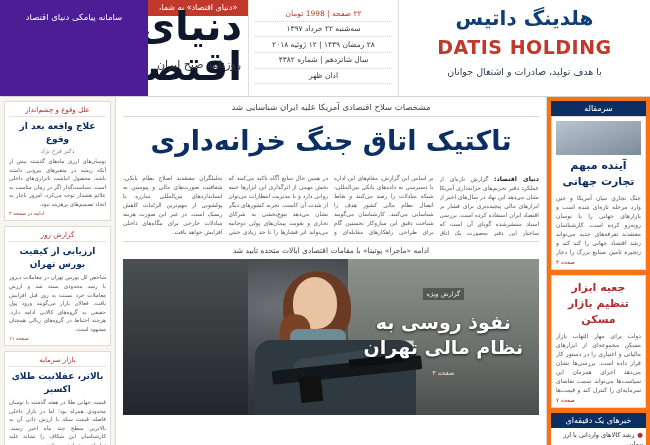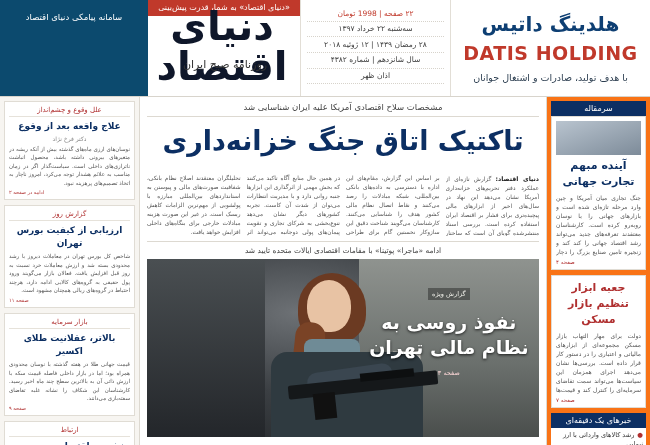--- a/index.html
+++ b/index.html
@@ -7,44 +7,44 @@
     width:650px;height:445px;overflow:hidden;
     background:#ffffff;
     font-family:"DejaVu Sans","Liberation Sans",sans-serif;
     direction:rtl;
     color:#1a1a1a;
   }
   .page{position:relative;width:650px;height:445px;background:#f3f1ec;}
 
   
   .banner{display:flex;height:96px;background:#ffffff;border-bottom:1px solid #d8d4cc;}
-  .ad-left{width:200px;background:#ffffff;border-left:1px solid #e2ded6;padding:8px 8px;box-sizing:border-box;}
+  .ad-left{width:252px;background:#ffffff;border-left:1px solid #e2ded6;padding:2px 8px;box-sizing:border-box;}
   .ad-left .ad-fa{color:#0e3f73;font-size:20px;font-weight:bold;text-align:center;line-height:1.2;margin-top:4px;}
   .ad-left .ad-en{color:#c0392b;font-size:19px;font-weight:bold;text-align:center;letter-spacing:.5px;margin-top:6px;}
   .ad-left .ad-sub{color:#2c3e50;font-size:9.5px;text-align:center;margin-top:8px;}
 
   .masthead-mid{width:150px;box-sizing:border-box;padding:6px 6px;border-left:1px solid #e2ded6;background:#fff;}
   .mh-line{font-size:7.5px;color:#3a3a3a;line-height:1.55;text-align:center;border-bottom:1px dotted #d7d3cb;padding:1.5px 0;}
   .mh-red{color:#c0392b;}
 
   .masthead-title{flex:1;position:relative;background:#ffffff;}
   .mt-logo{position:absolute;right:6px;top:6px;left:150px;text-align:center;
            font-size:40px;font-weight:bold;color:#0f172a;line-height:1;letter-spacing:-1px;
            font-family:"DejaVu Sans","Liberation Sans",sans-serif;}
   .mt-sub{position:absolute;right:0;left:150px;top:58px;text-align:center;font-size:11px;color:#333;}
-  .mt-blueblock{position:absolute;left:0;top:0;width:148px;height:96px;background:#0c4a6e;}
+  .mt-blueblock{position:absolute;left:0;top:0;width:148px;height:96px;background:#4c1d95;}
   .mt-blueblock .bb-txt{color:#fff;font-size:8.5px;text-align:center;padding:10px 6px;line-height:1.7;}
   .mt-strip{position:absolute;right:0;left:148px;top:0;height:16px;background:#c0392b;color:#fff;
             font-size:8px;text-align:center;line-height:16px;}
 
   
   .cols{display:flex;height:349px;}
   .col-right{width:104px;background:#f97316;border-left:1px solid #ddd9d1;box-sizing:border-box;padding:4px;}
   .col-center{flex:1;background:#ffffff;box-sizing:border-box;padding:5px 7px;}
-  .col-left{width:140px;background:#f7f5f1;border-right:1px solid #ddd9d1;box-sizing:border-box;padding:4px;}
+  .col-left{width:116px;background:#f7f5f1;border-right:1px solid #ddd9d1;box-sizing:border-box;padding:4px;}
 
   
   .rbox{background:#fff;border:1px solid #e0dcd4;margin-bottom:5px;padding:4px;}
   .rbox .rb-title{font-size:11px;font-weight:bold;color:#0c2f63;line-height:1.45;text-align:center;}
   .rbox .rb-title.red{color:#b03030;}
   .rbox .rb-body{font-size:6px;color:#555;line-height:1.5;text-align:justify;margin-top:3px;
                  max-height:64px;overflow:hidden;}
   .rbox .rb-more{font-size:5.5px;color:#b03030;text-align:left;margin-top:2px;}
   .rb-img{height:34px;background:linear-gradient(160deg,#b9c4cf,#7d8b99);margin-bottom:3px;}
 
@@ -54,21 +54,21 @@
 
   
   .c-kicker{font-size:8.5px;color:#444;text-align:center;border-bottom:1px solid #ddd9d1;padding-bottom:4px;}
   .c-head{font-size:27px;font-weight:bold;color:#0c2f63;text-align:center;margin:7px 0 16px;line-height:1.25;}
   .c-textcols{display:flex;gap:6px;font-size:5.8px;color:#555;line-height:1.55;text-align:justify;
               border-bottom:1px solid #ddd9d1;padding-bottom:5px;}
   .c-textcols .tc{flex:1;max-height:62px;overflow:hidden;}
   .c-textcols .tc b{color:#222;font-size:6.2px;}
 
   .c-sub{font-size:7.5px;color:#444;text-align:center;padding:4px 0 4px;}
-  .photo-wrap{position:relative;height:178px;background:#737373;overflow:hidden;}
+  .photo-wrap{position:relative;height:156px;background:#737373;overflow:hidden;}
   .photo{position:absolute;inset:0;background:
       radial-gradient(ellipse at 38% 30%, #6d7175 0%, #3b3f43 45%, #1d2023 100%);}
   .pg-wall{position:absolute;right:0;top:0;width:46%;height:100%;
       background:linear-gradient(180deg,#8f938f,#6a6f6c 60%,#4a4e4c);}
   .pg-wall2{position:absolute;left:0;top:0;width:30%;height:100%;
       background:linear-gradient(180deg,#4a4f52,#23262a);}
   .pg-box{position:absolute;right:30%;top:52%;width:26px;height:20px;background:#d9d9d5;border:1px solid #9a9a95;}
   .person{position:absolute;left:30%;bottom:0;width:42%;height:92%;}
   .p-head{position:absolute;left:26%;top:4%;width:44px;height:52px;border-radius:50% 50% 45% 45%;
           background:#e8c3a4;}

